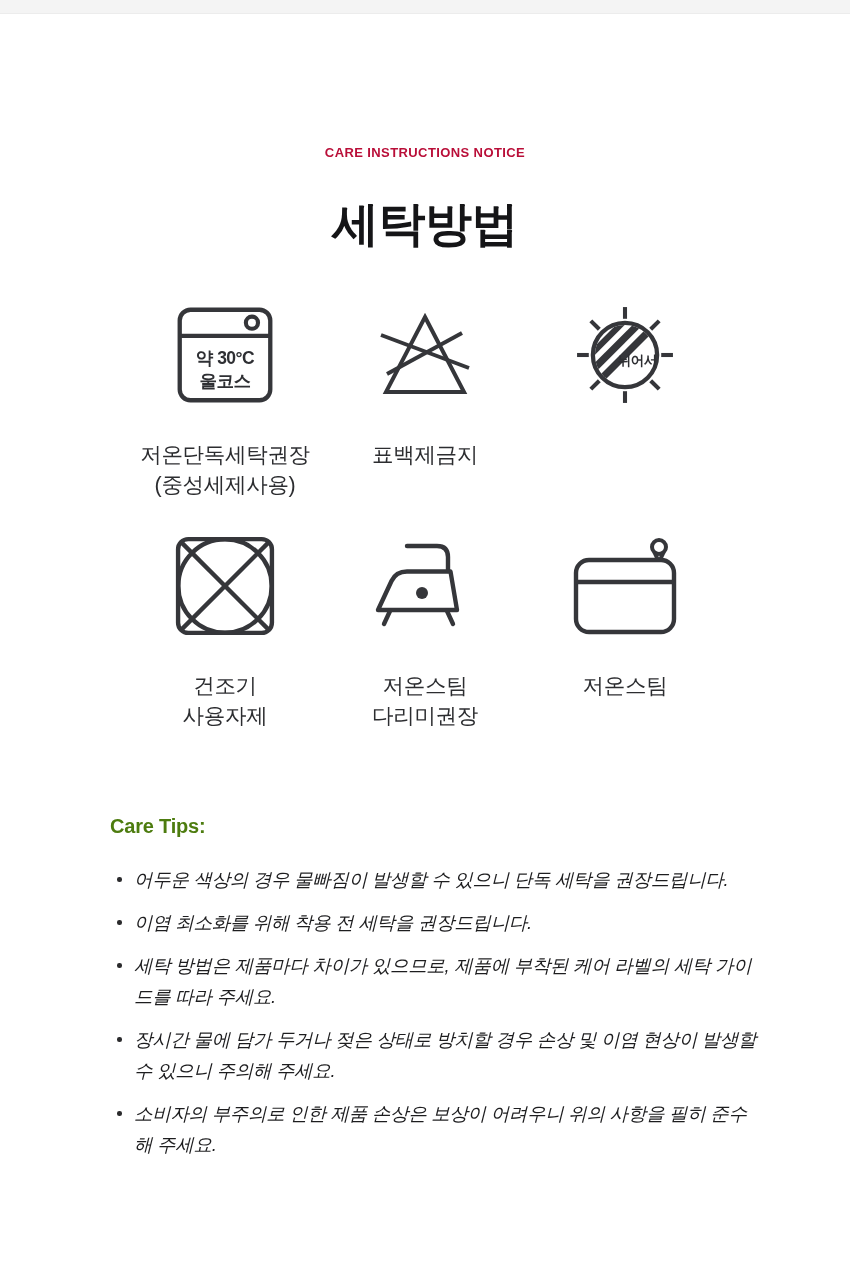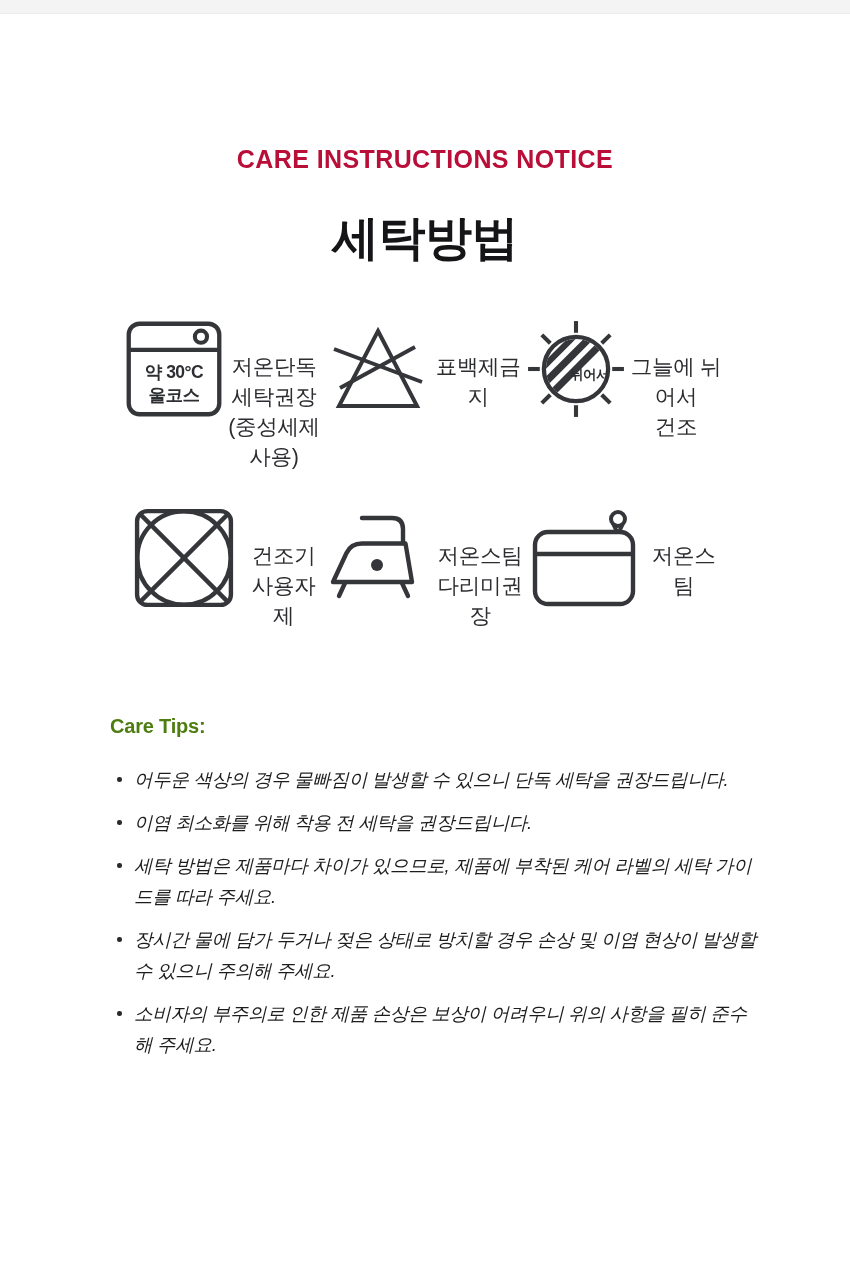--- a/index.html
+++ b/index.html
@@ -13,42 +13,42 @@
     position:relative;
   }
   .top-strip {
     height:14px;
     background:#f4f4f4;
     border-bottom:1px solid #ececec;
   }
   .eyebrow {
     margin-top:131px;
     text-align:center;
-    font-size:25px;
+    font-size:13px;
     font-weight:bold;
     letter-spacing:0.4px;
     color:#B90E38;
   }
   .page-title {
     margin-top:33px;
     text-align:center;
     font-size:47px;
     font-weight:600;
     letter-spacing:-0.5px;
     color:#151517;
   }
   
   .symbol-grid {
     width:600px;
     margin:48px auto 0 auto;
     display:grid;
     grid-template-columns:repeat(3, 200px);
     row-gap:35px;
   }
-  .symbol-cell { display:flex; }
+  .symbol-cell { display:flex; flex-direction:column; align-items:center; }
   .icon-box {
     height:102px;
     width:120px;
     display:flex;
     align-items:center;
     justify-content:center;
     position:relative;
   }
   .icon-box svg { display:block; }
   .icon-overlay-2line {
@@ -184,24 +184,20 @@
         </g>
 
         <g clip-path="url(#sunClip)">
           <line x1="6" y1="60" x2="60" y2="6" stroke-width="6"></line>
           <line x1="12" y1="71" x2="71" y2="12" stroke-width="7"></line>
           <line x1="18" y1="82" x2="82" y2="18" stroke-width="7"></line>
         </g>
       </svg>
       <span class="icon-overlay-word">뉘어서</span>
     </div>
-    <div class="symbol-label">
-      <div class="label-line">그늘에 뉘어서</div>
-      <div class="label-line">건조</div>
-    </div>
   </div>
 
   <div class="symbol-cell">
     <div class="icon-box">
       <svg width="102" height="102" viewBox="0 0 100 100" fill="none" stroke="#35363a" stroke-width="4.3">
         <rect x="4" y="4" width="92" height="92" rx="10"></rect>
         <circle cx="50" cy="50" r="45.8"></circle>
         <line x1="8" y1="8" x2="92" y2="92"></line>
         <line x1="92" y1="8" x2="8" y2="92"></line>
       </svg>

